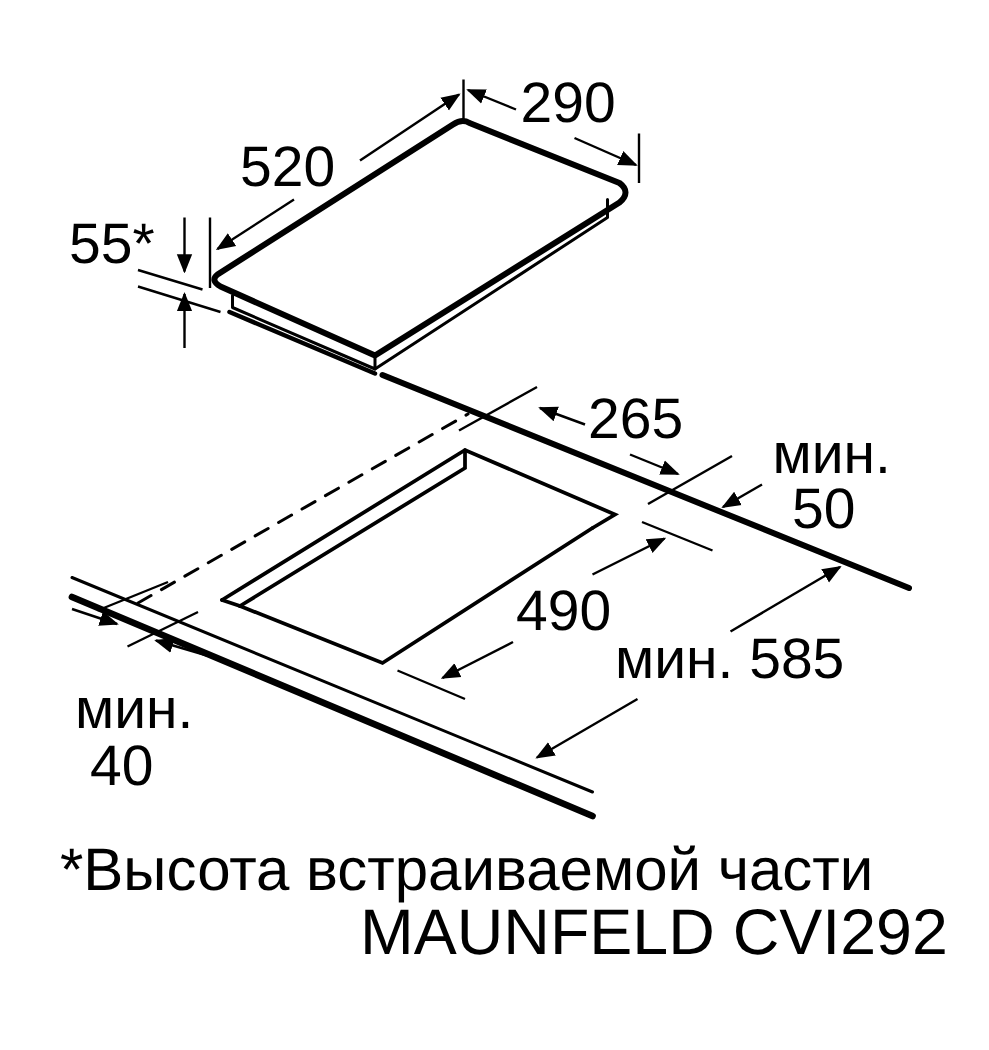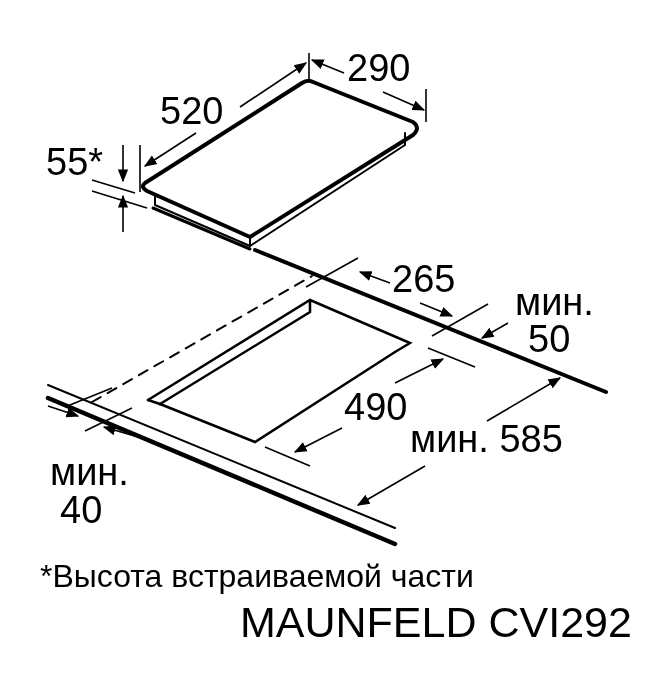--- a/index.html
+++ b/index.html
@@ -1,21 +1,21 @@
 <!DOCTYPE html>
 <html><head>
   <meta charset="utf-8">
   <style>
     html, body { margin: 0; padding: 0; background: #ffffff; }
     body { width: 659px; height: 700px; overflow: hidden; position: relative; }
     #diagram { position: absolute; left: 0; top: 0; width: 659px; height: 700px; }
     .lbl { font-family: "Liberation Sans", sans-serif; fill: #000; }
     .dim { font-size: 38px; }
     .note { position: absolute; font-family: "Liberation Sans", sans-serif; color: #000; white-space: nowrap; }
-    .footnote { left: 40px; top: 558px; font-size: 32px; }
+    .footnote { left: 40px; top: 558px; font-size: 40px; }
     .model { left: 240px; top: 598px; font-size: 43px; }
   </style>
 </head>
 <body>
 
 <svg id="diagram" viewBox="0 0 659 700" xmlns="http://www.w3.org/2000/svg">
   <defs>
     <marker id="arr" viewBox="0 0 10 10" refX="9" refY="5" markerWidth="8" markerHeight="8" orient="auto-start-reverse">
       <path d="M0,1 L10,5 L0,9 z" fill="#000"></path>
     </marker>

